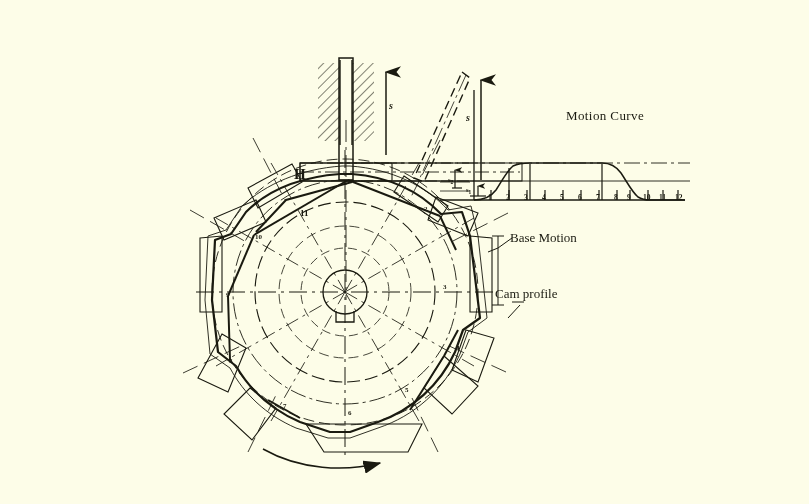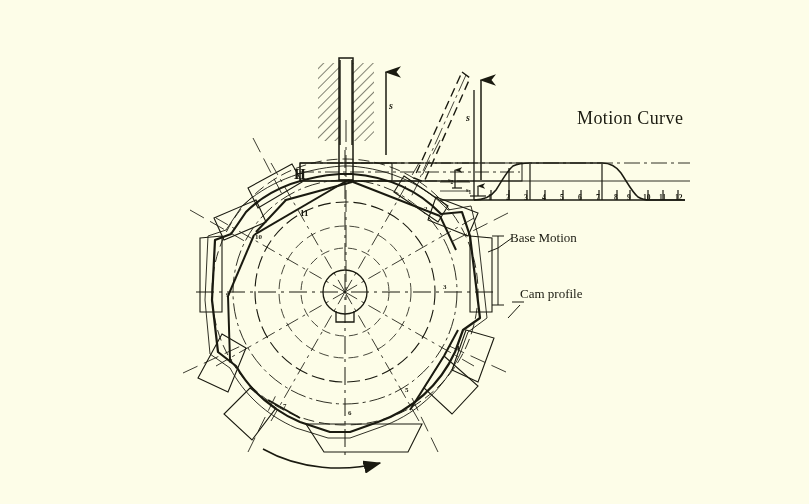--- a/index.html
+++ b/index.html
@@ -6,21 +6,21 @@
   body{
     width:809px;height:504px;
     background:#fdfde8;
     font-family:"Liberation Serif", serif;
     overflow:hidden;
     position:relative;
   }
   #stage{position:absolute;left:0;top:0;width:809px;height:504px;}
   svg{position:absolute;left:0;top:0;}
   .lbl{position:absolute;color:#1a1a10;white-space:nowrap;}
-  .lbl-motion{font-size:18px;letter-spacing:.4px;margin-left:11px;}
+  .lbl-motion{font-size:13px;letter-spacing:.4px;}
   .lbl-base{font-size:13px;}
   .lbl-cam{font-size:13px;}
   .lbl-H{font-size:15px;font-weight:bold;font-family:"Liberation Serif",serif;}
   .lbl-s{font-size:10px;font-style:italic;font-weight:bold;}
   .lbl-num{font-size:7px;font-weight:bold;}
   .lbl-tick{font-size:7.5px;font-weight:bold;}
   .lbl-small{font-size:6.5px;font-weight:bold;}
 </style>
 </head>
 <body>
@@ -267,21 +267,21 @@
     <line x1="492" y1="236" x2="504" y2="236"></line>
     <line x1="492" y1="305" x2="504" y2="305"></line>
   </g>
 
 </svg>
 
 <div class="lbl lbl-motion" style="left:566px;top:108px;">Motion Curve</div>
 
 <div class="lbl lbl-base" style="left:510px;top:230px;">Base Motion</div>
 
-<div class="lbl lbl-cam" style="left:520px;top:286px;">Cam profile</div>
+<div class="lbl lbl-cam" style="left:495px;top:286px;">Cam profile</div>
 
 <div class="lbl lbl-H" style="left:294px;top:166px;">H</div>
 
 <div class="lbl lbl-s" style="left:389px;top:100px;">s</div>
 
 <div class="lbl lbl-s" style="left:466px;top:112px;">s</div>
 
 <div class="lbl lbl-small" style="left:448px;top:176px;"><span>s</span><sub>2</sub></div>
 
 <div class="lbl lbl-small" style="left:466px;top:186px;"><span>s</span><sub>1</sub></div>

